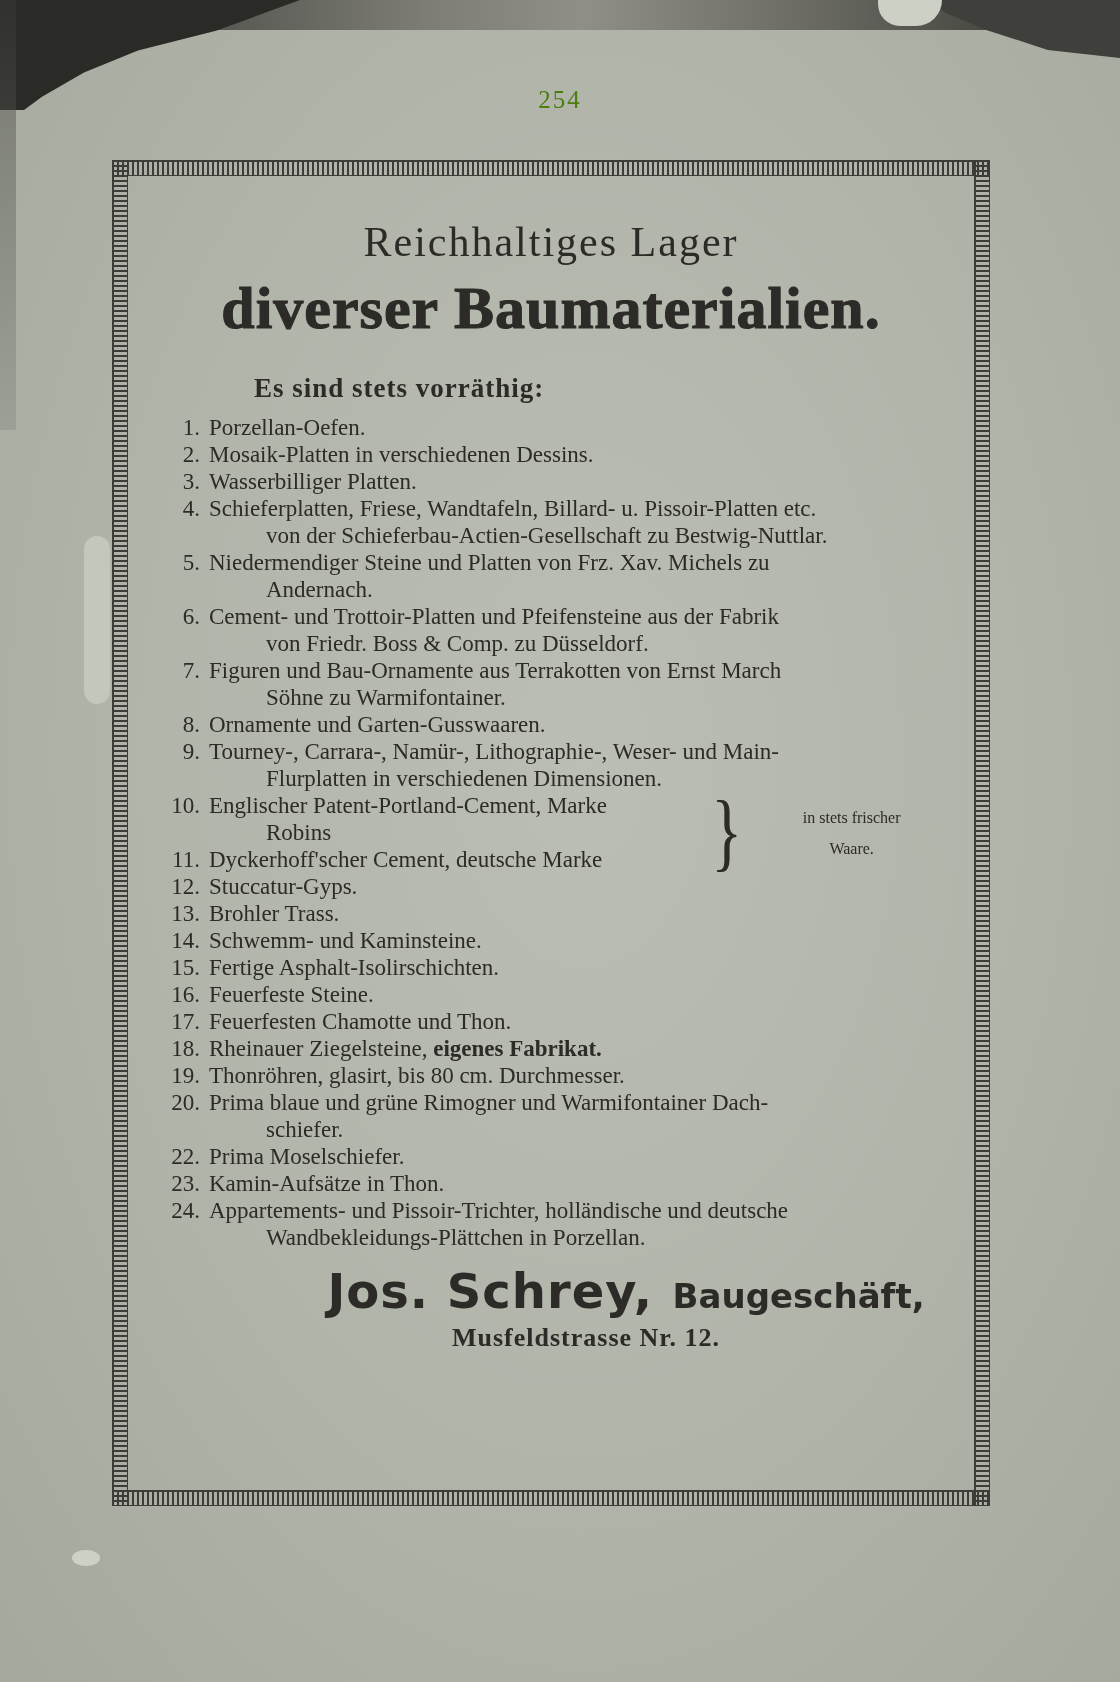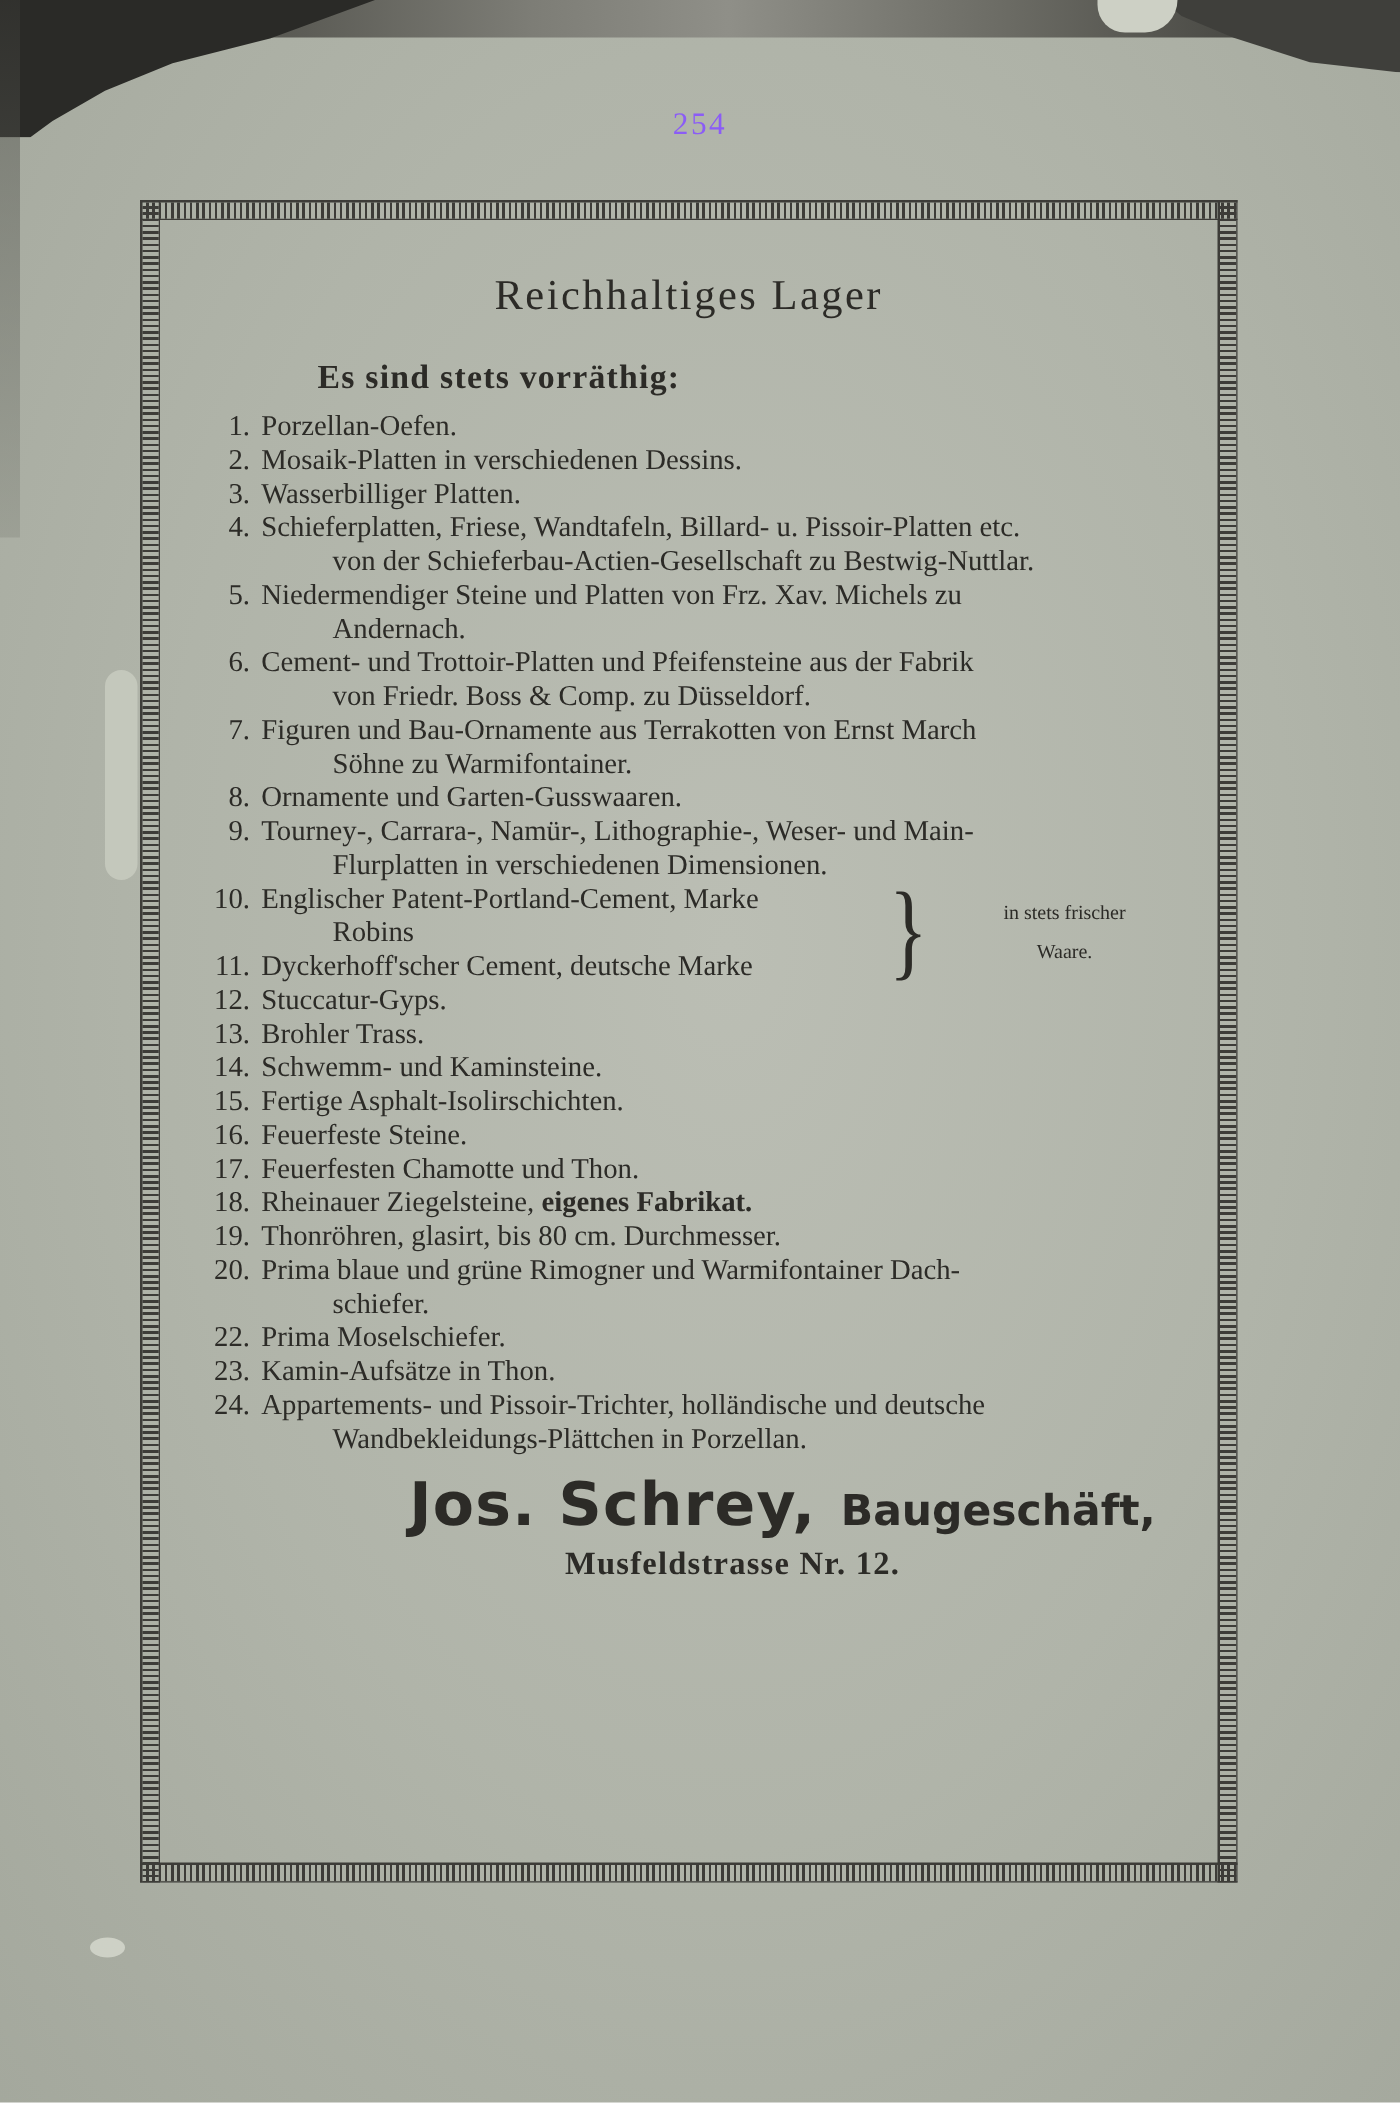--- a/index.html
+++ b/index.html
@@ -23,36 +23,36 @@
     clip-path:polygon(0 0,100% 0,72% 28%,46% 46%,28% 66%,14% 88%,8% 100%,0 100%);}
   .scan-tr{position:absolute;top:0;right:0;width:190px;height:58px;background:#3f3f3b;
     clip-path:polygon(0 0,100% 0,100% 100%,62% 86%,30% 52%,8% 22%);}
   .scan-notch{position:absolute;top:0;right:178px;width:64px;height:26px;background:#cdd0c5;border-radius:0 0 26px 22px;}
   .scan-left{position:absolute;top:0;left:0;width:16px;height:430px;
     background:linear-gradient(#3a3a36,#8a8d83);opacity:.45;}
   .scan-tear{position:absolute;left:84px;top:536px;width:26px;height:168px;background:#c8cbc0;border-radius:14px;opacity:.85;}
   .scan-dot{position:absolute;left:72px;top:1550px;width:28px;height:16px;background:#d2d5ca;border-radius:50%;opacity:.9;}
 
   .page-number{position:absolute;top:86px;left:0;width:100%;text-align:center;
-    font-size:25px;letter-spacing:2px;color:#8b5cf6;}
+    font-size:25px;letter-spacing:2px;color:#4d7c0f;}
 
   
   .ad-frame{position:absolute;left:112px;top:160px;width:878px;height:1346px;}
   .edge-h{position:absolute;left:0;right:0;height:16px;
     background:repeating-linear-gradient(to right,#3d3c38 0 2px,transparent 2px 5px);
     border-top:2px solid #3d3c38;border-bottom:1.5px solid #3d3c38;}
   .edge-h.top{top:0;} .edge-h.bottom{bottom:0;}
   .edge-v{position:absolute;top:0;bottom:0;width:16px;
     background:repeating-linear-gradient(to bottom,#3d3c38 0 2px,transparent 2px 5px);
     border-left:2px solid #3d3c38;border-right:1.5px solid #3d3c38;}
   .edge-v.left{left:0;} .edge-v.right{right:0;}
 
   .ad-content{position:absolute;inset:16px;padding:20px 18px;overflow:hidden;}
 
-  .ad-h1{text-align:center;font-size:34px;letter-spacing:2px;margin-top:22px;}
+  .ad-h1{text-align:center;font-size:42px;letter-spacing:2px;margin-top:22px;}
   .ad-h2{text-align:center;font-size:60px;font-weight:bold;letter-spacing:1px;margin-top:8px;
     -webkit-text-stroke:1.1px var(--ink);}
   .ad-sub{font-size:27px;font-weight:bold;margin-top:30px;margin-left:108px;letter-spacing:1px;}
 
   .list{margin-top:10px;font-size:23px;}
   .row{display:flex;line-height:27px;}
   .num{flex:0 0 54px;text-align:right;margin-right:9px;}
   .txt{flex:1;}
   .line.cont{padding-left:57px;}
   .txt b{font-weight:bold;}
@@ -84,20 +84,21 @@
 <div class="page-number">254</div>
 
 <div class="ad-frame">
   <div class="edge-h top"></div>
   <div class="edge-h bottom"></div>
   <div class="edge-v left"></div>
   <div class="edge-v right"></div>
 
   <div class="ad-content">
     <div class="ad-h1">Reichhaltiges Lager</div>
+    <div class="ad-h2">diverser Baumaterialien.</div>
     <div class="ad-sub">Es sind stets vorräthig:</div>
 
     <div class="list">
       <div>
           <div class="row">
             <span class="num">1.</span>
             <div class="txt">
               <div class="line">Porzellan-Oefen.</div>
             </div>
           </div>

